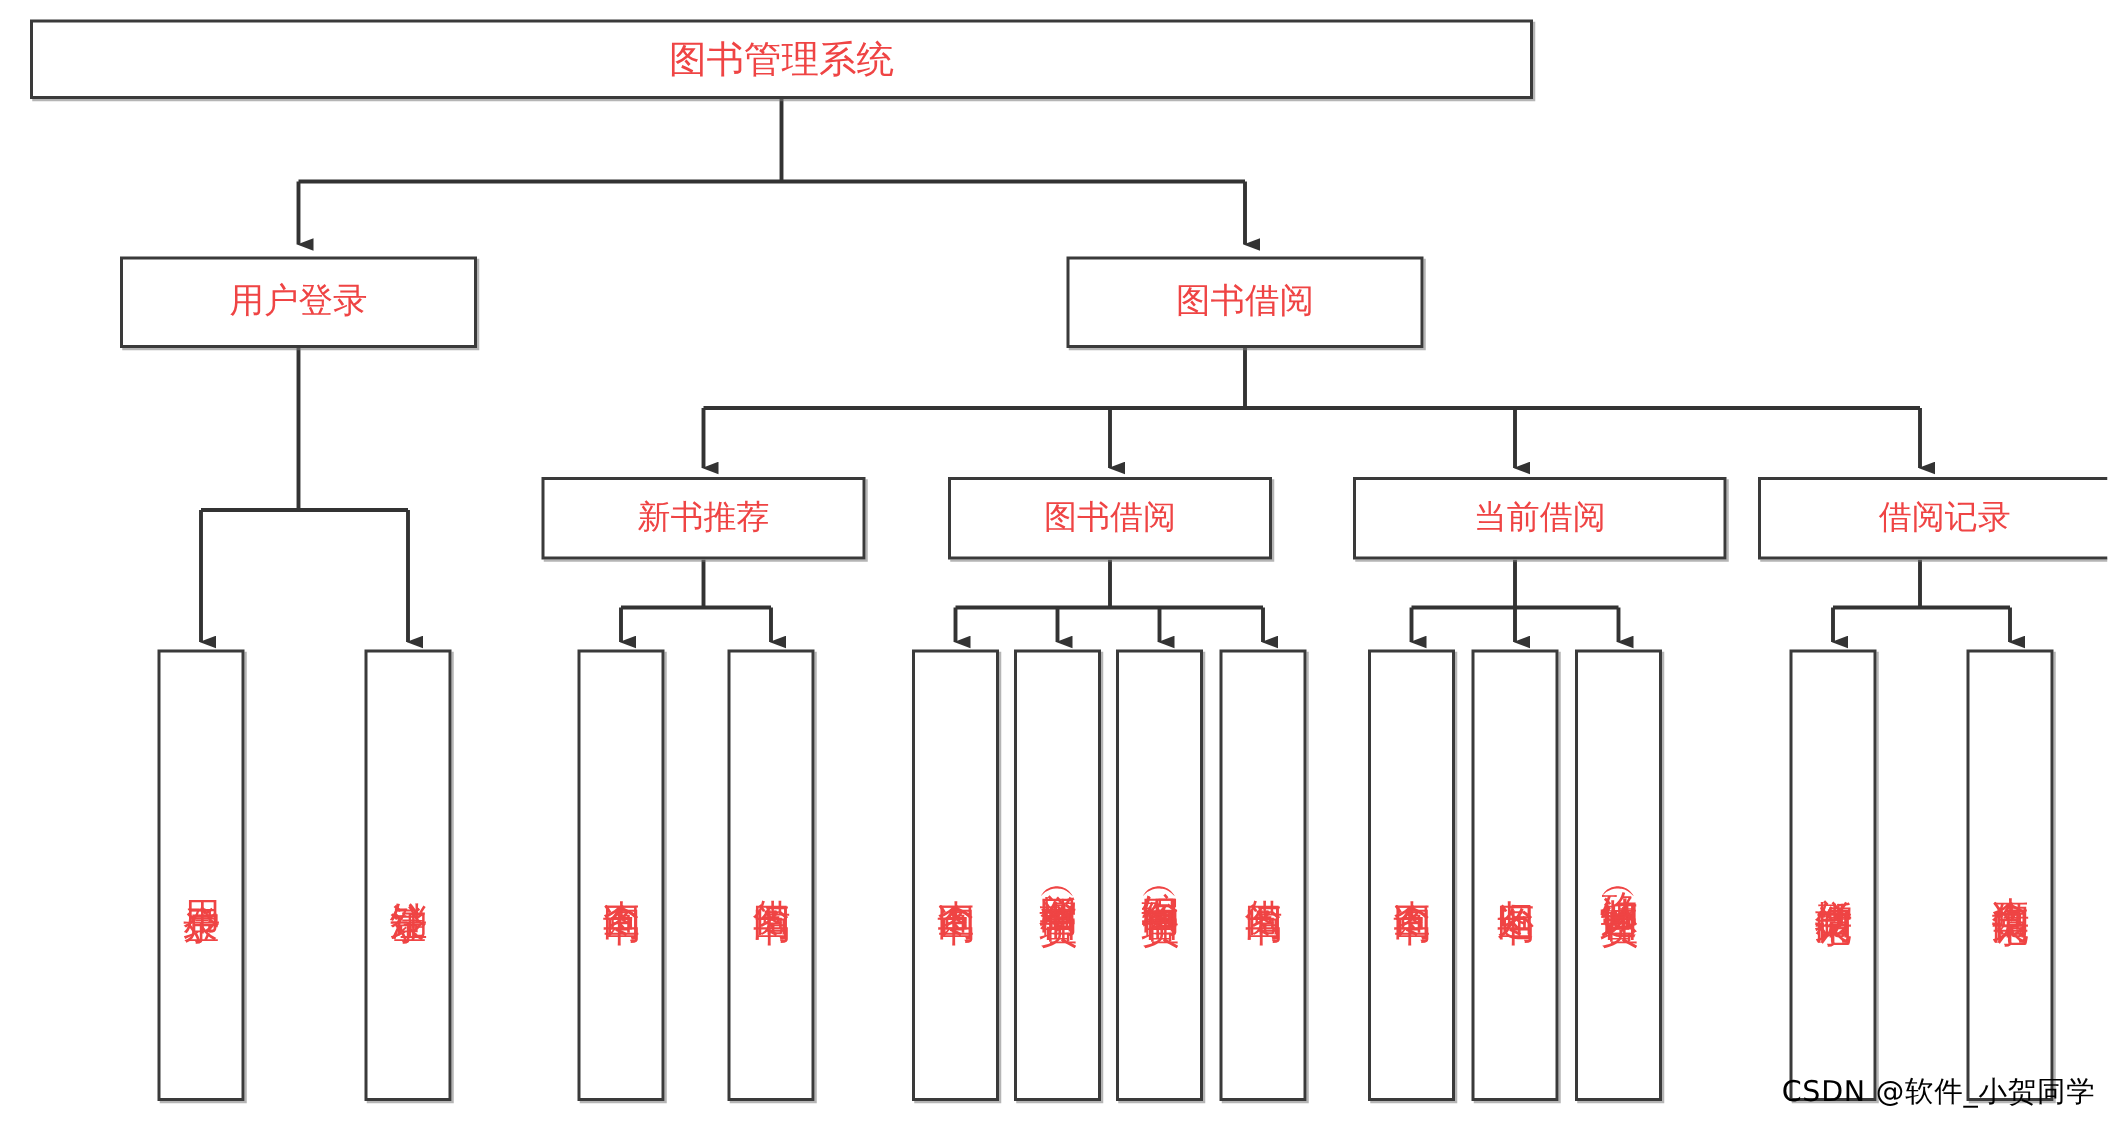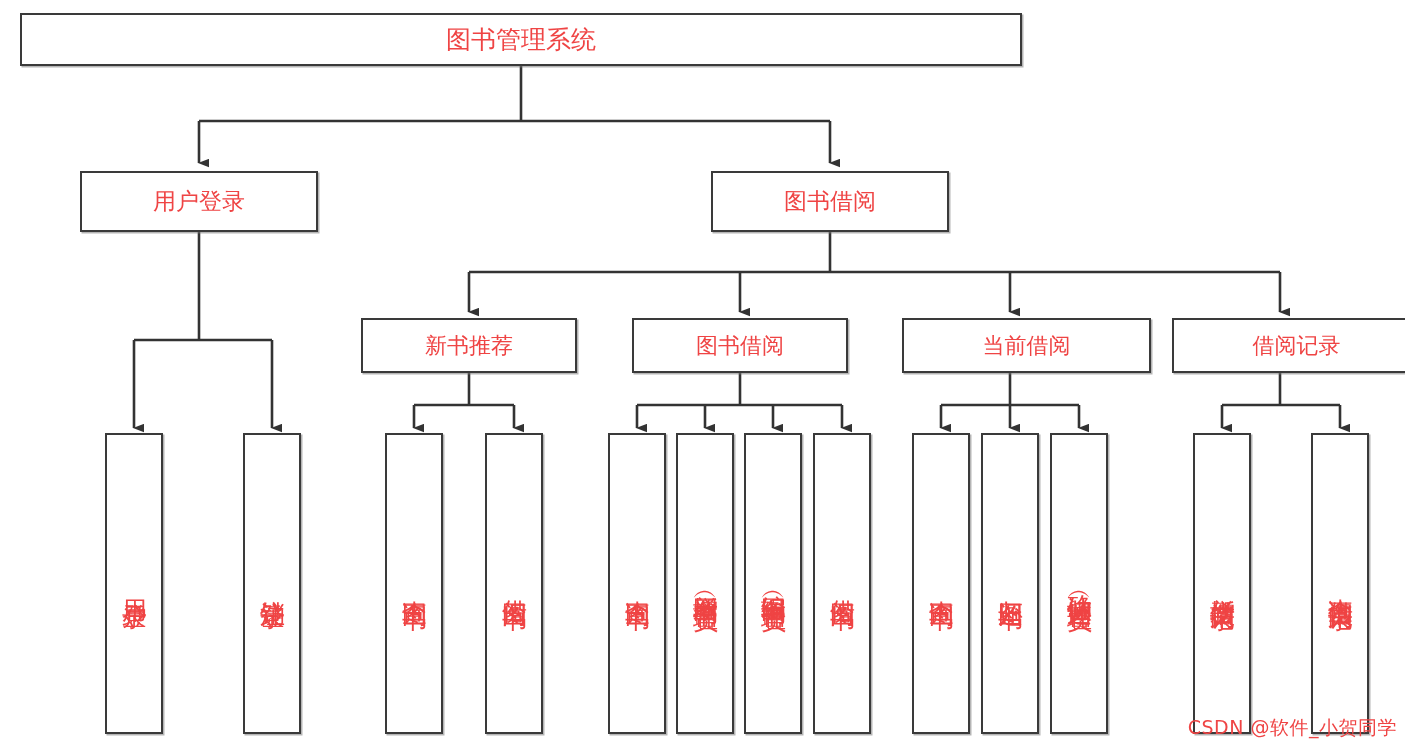--- a/index.html
+++ b/index.html
@@ -64,21 +64,21 @@
     line-height: 1.12;
     letter-spacing: 2px;
     white-space: nowrap;
     max-height: 280px;
   }
   #watermark {
     position: absolute;
     right: 8px;
     bottom: 6px;
     font-size: 19px;
-    color: #ef4444;
+    color: #000000;
     letter-spacing: 0.5px;
     white-space: nowrap;
   }
 </style>
 </head>
 <body>
 
 <div id="diagram-root">
 
   <svg id="connector-layer" viewBox="0 0 1405 747" xmlns="http://www.w3.org/2000/svg">

